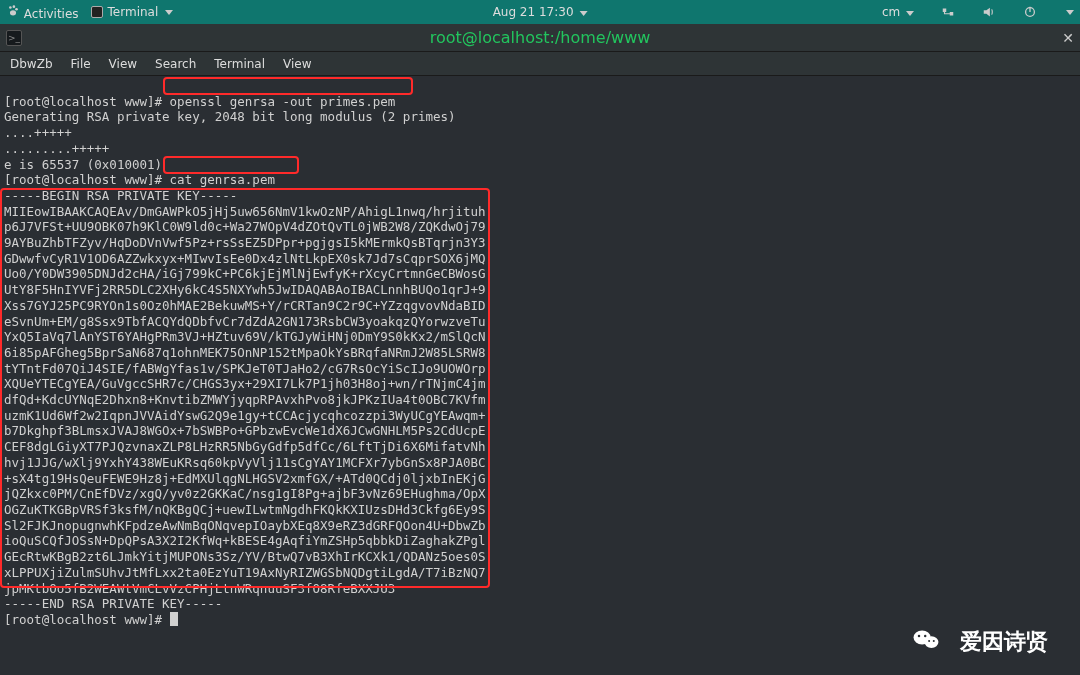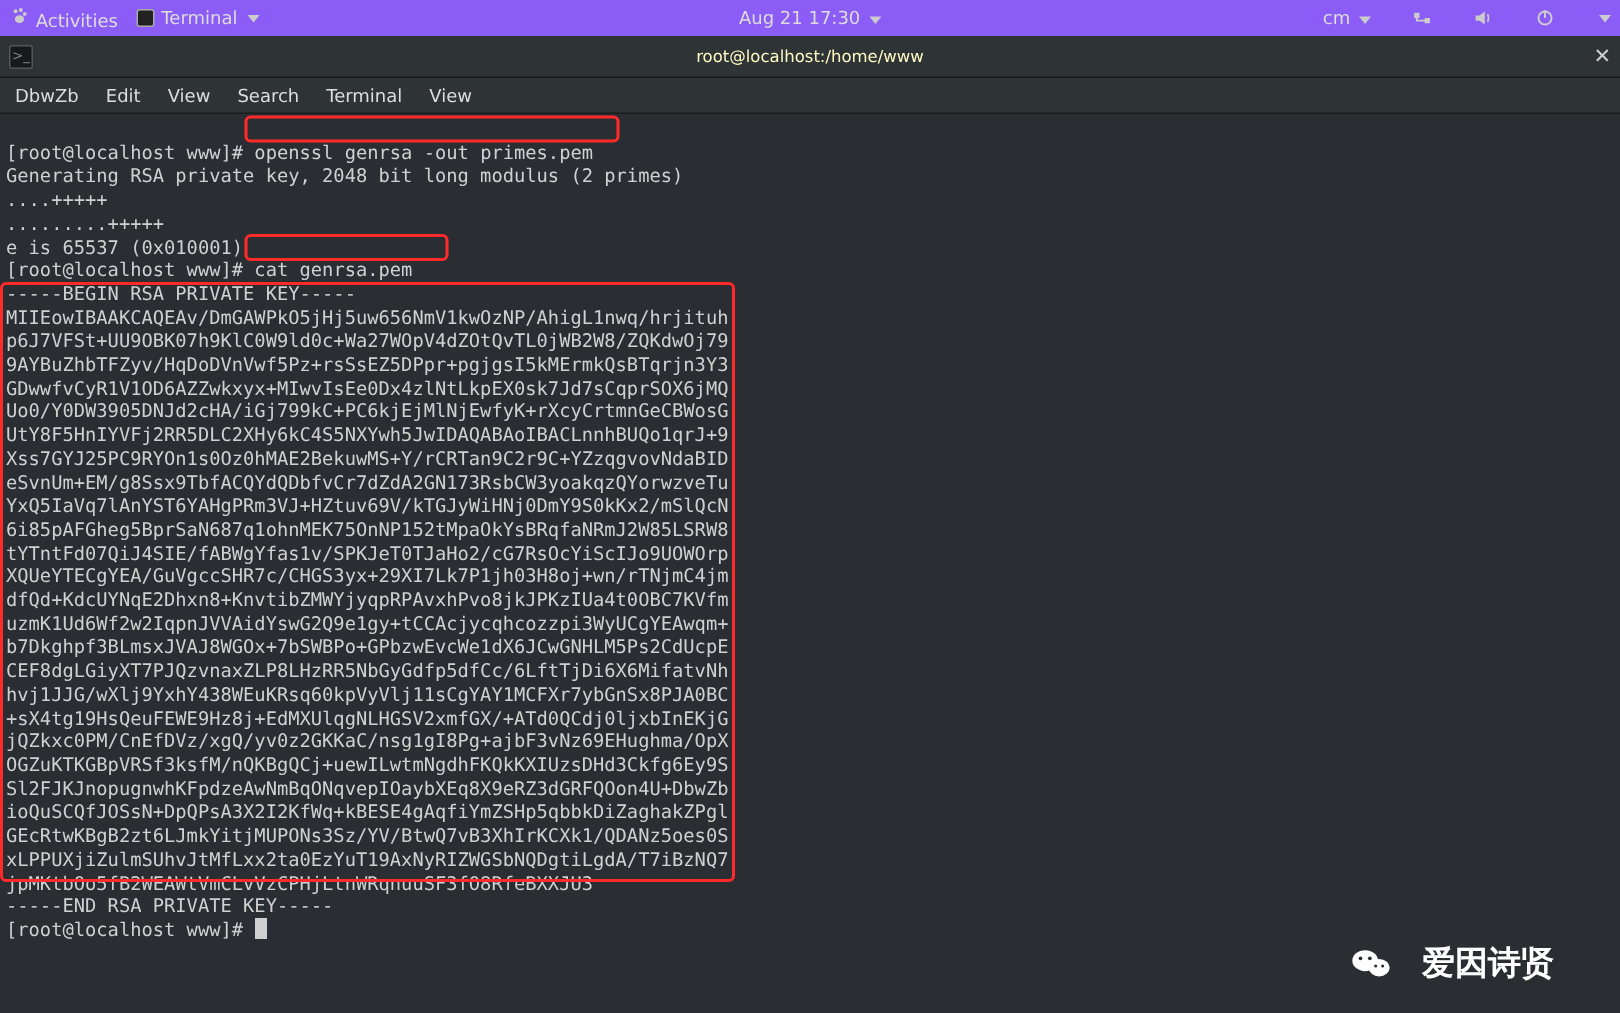--- a/index.html
+++ b/index.html
@@ -7,21 +7,21 @@
   width: 1080px;
   height: 675px;
   background: #2a2e33;
   font-family: "DejaVu Sans", "Cantarell", sans-serif;
   color: #ddd;
   overflow: hidden;
   position: relative;
 }
 .topbar {
   height: 24px;
-  background: #8b5cf6;
+  background: #0f766e;
   display: flex;
   align-items: center;
   font-size: 12px;
   color: #ddd;
   padding: 0 6px;
 }
 .topbar .left { display: flex; align-items: center; gap: 12px; }
 .topbar .center { position: absolute; left: 50%; transform: translateX(-50%); }
 .topbar .right { margin-left: auto; display: flex; align-items: center; gap: 27px; }
 .footprint-icon {
@@ -47,21 +47,21 @@
   padding: 0 6px;
   border-bottom: 1px solid #1a1a1a;
 }
 .term-square {
   width: 16px; height: 16px; background: #161a1d; border: 1px solid #555;
   border-radius: 2px; display: flex; align-items: center; justify-content: center;
   font-size: 9px; color: #888;
 }
 .titlebar .title {
   position: absolute; left: 50%; transform: translateX(-50%);
-  font-size: 11px; color: #fef9c3; font-weight: 500;
+  font-size: 16px; color: #22c55e; font-weight: 500;
 }
 .close-x {
   margin-left: auto; cursor: pointer; font-size: 14px; color: #ccc;
 }
 .menubar {
   height: 24px;
   background: #2e3436;
   display: flex;
   align-items: center;
   padding: 0 10px;
@@ -88,23 +88,22 @@
 }
 .cursor-block {
   display: inline-block;
   width: 8px; height: 14px;
   background: #d0d0d0;
   vertical-align: -2px;
 }
 .watermark {
   position: absolute;
   bottom: 18px;
-  right: 44px;
-  display: flex;
-  align-items: center;
+  right: 32px;
+  display: flex;
   gap: 20px;
   color: #fff;
 }
 .wm-icon {
   width: 28px; height: 24px;
 }
 .wm-text {
   font-size: 22px;
   font-weight: 600;
   font-family: "Microsoft YaHei", sans-serif;
@@ -158,21 +157,21 @@
 </div>
 
 <div class="titlebar">
   <span class="term-square">&gt;_</span>
   <span class="title">root@localhost:/home/www</span>
   <span class="close-x">✕</span>
 </div>
 
 <div class="menubar">
   <span>DbwZb</span>
-  <span>Edit</span>
+  <span>File</span>
   <span>View</span>
   <span>Search</span>
   <span>Terminal</span>
   <span>View</span>
 </div>
 
 <div class="terminal">
 <span>[root@localhost www]# </span><span>openssl genrsa -out primes.pem</span>
 <span>Generating RSA private key, 2048 bit long modulus (2 primes)</span>
 <span>....+++++</span>

